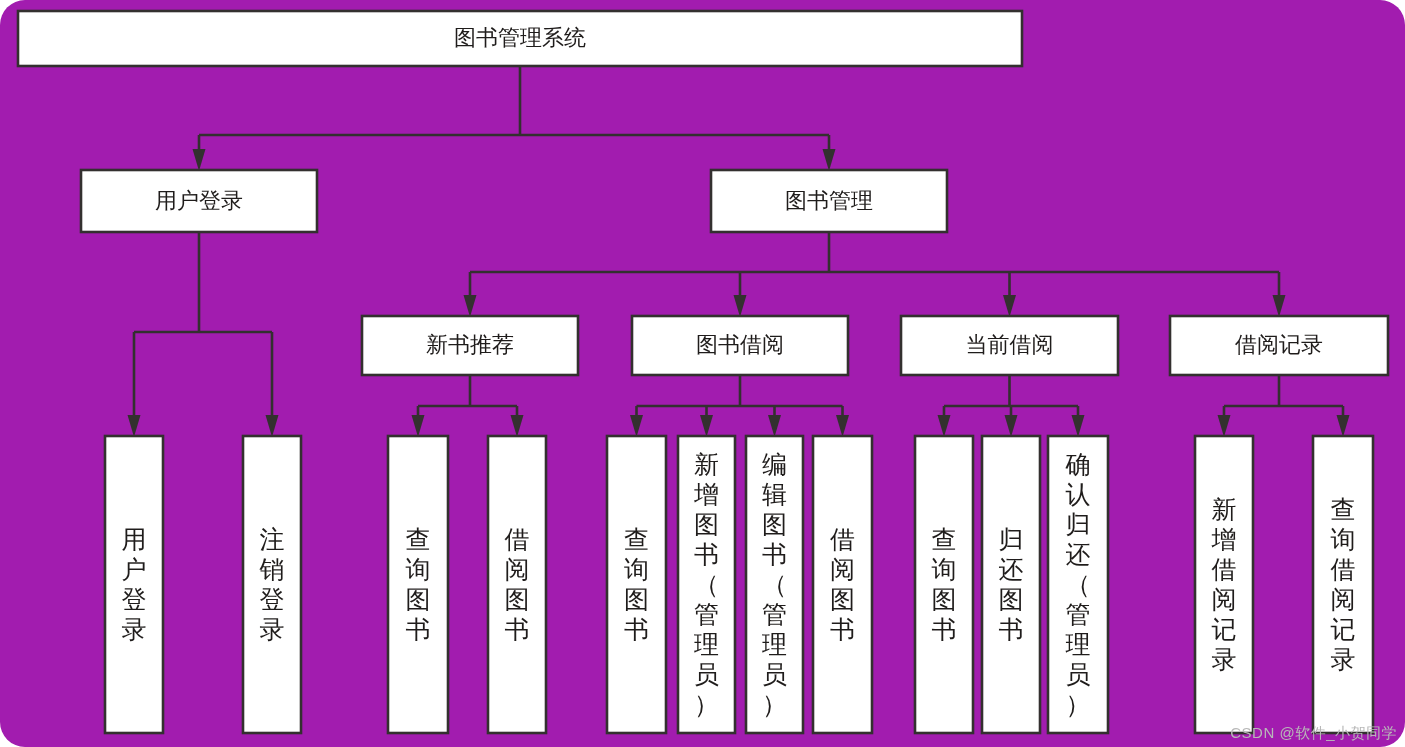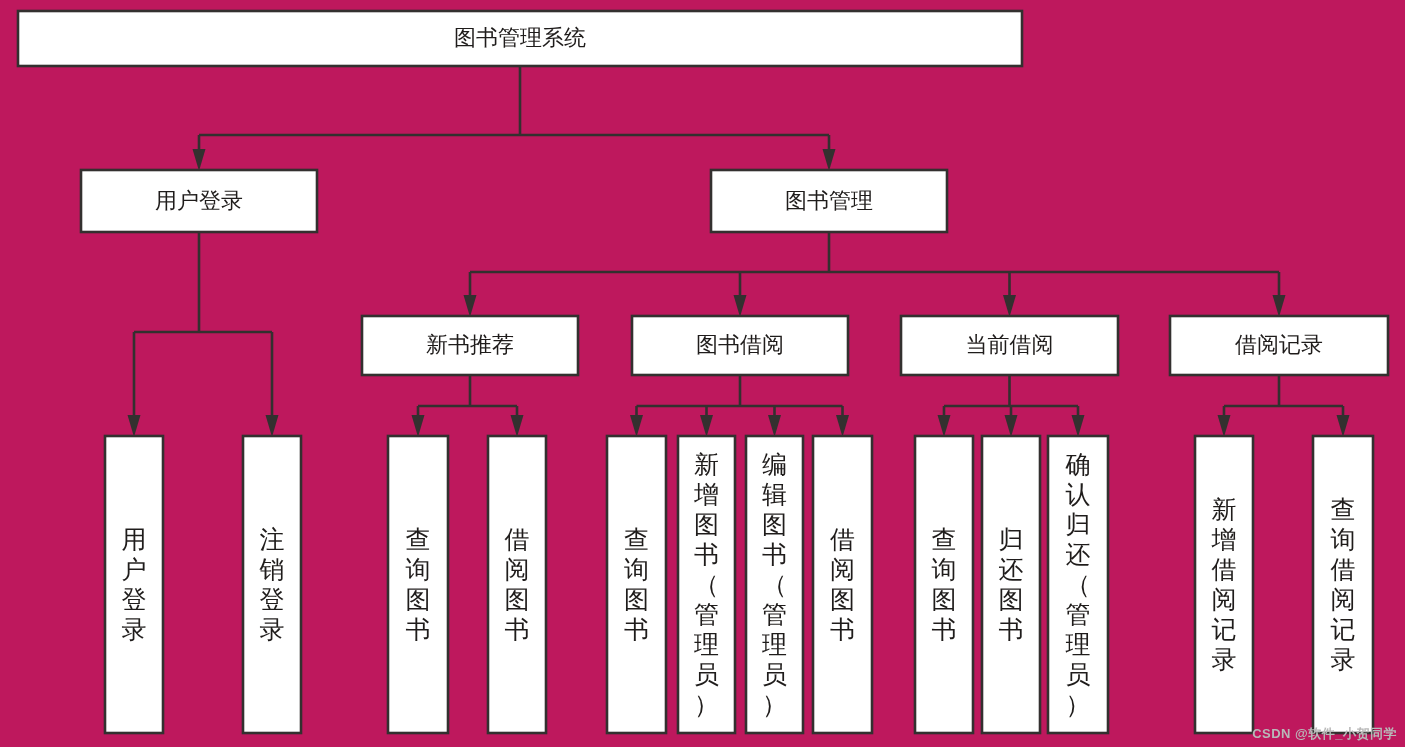--- a/index.html
+++ b/index.html
@@ -10,21 +10,22 @@
   body {
     width: 1405px;
     height: 747px;
     font-family: "Liberation Sans", "DejaVu Sans", sans-serif;
     overflow: hidden;
   }
   #diagram-root {
     position: relative;
     width: 1405px;
     height: 747px;
-    background: #be185d;
+    background: #a21caf;
+    border-radius: 25px;
   }
   svg.canvas {
     position: absolute;
     left: 0;
     top: 0;
     width: 1405px;
     height: 747px;
     display: block;
   }
   .node-box {
@@ -53,26 +54,25 @@
     fill: #1f1c1b;
     font-family: "Liberation Sans", "DejaVu Sans", sans-serif;
     font-size: 25px;
     text-anchor: middle;
   }
   .watermark {
     position: absolute;
     right: 8px;
     bottom: 4px;
     font-family: "Liberation Sans", "DejaVu Sans", sans-serif;
-    font-size: 13px;
+    font-size: 15px;
     color: #b8b8b8;
     letter-spacing: 0.5px;
     white-space: nowrap;
     pointer-events: none;
-    font-weight: bold;
   }
 </style>
 </head>
 <body>
 
 <div id="diagram-root">
   <svg class="canvas" viewBox="0 0 1405 747">
     <g id="edges-layer">
         <g>
           <path d="M 520 66 L 520 135" class="connector"></path>

